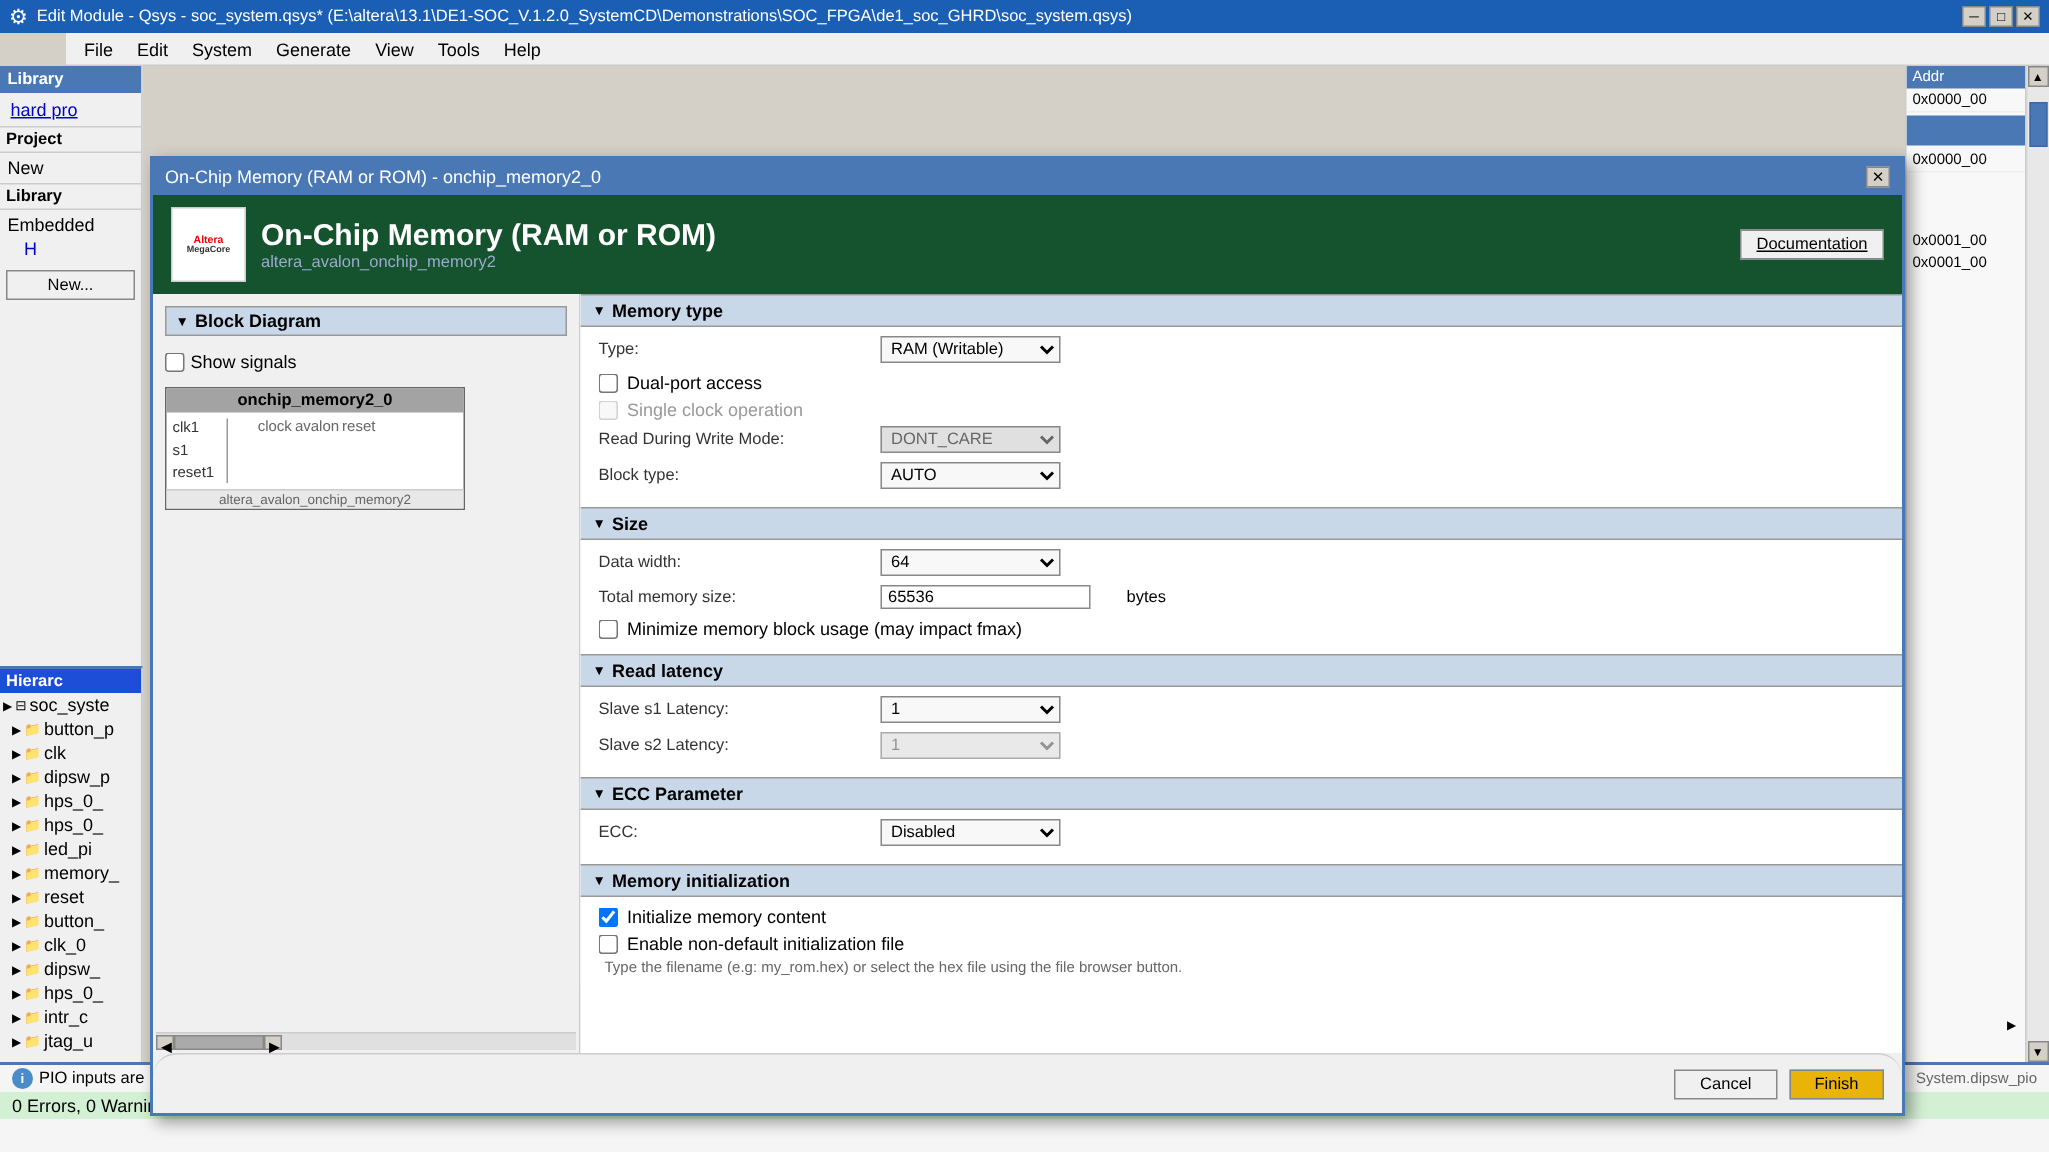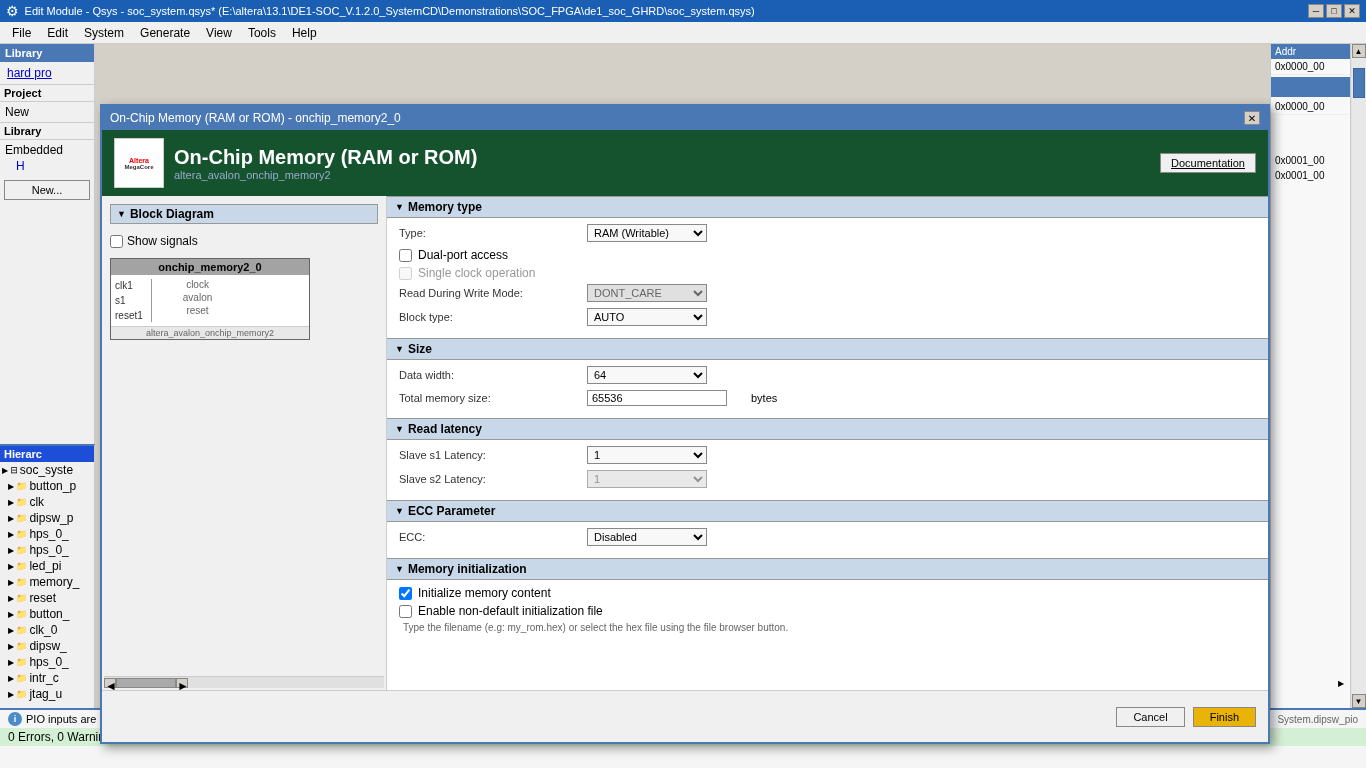--- a/index.html
+++ b/index.html
@@ -4,21 +4,21 @@
   <style>
     * { box-sizing: border-box; margin: 0; padding: 0; font-family: 'Segoe UI', Tahoma, Arial, sans-serif; font-size: 12px; }
     body { background: #d4d0c8; width: 1366px; height: 768px; overflow: hidden; position: relative; }
 
     
     .title-bar { background: #1a5fb4; color: white; height: 22px; display: flex; align-items: center; padding: 0 6px; justify-content: space-between; }
     .title-bar-buttons { display: flex; gap: 2px; }
     .title-bar-btn { width: 16px; height: 14px; background: #d4d0c8; border: 1px solid #888; font-size: 9px; display: flex; align-items: center; justify-content: center; cursor: pointer; color: #000; }
 
     
-    .menu-bar { background: #f0f0f0; height: 22px; display: flex; align-items: center; padding: 0 4px; border-bottom: 1px solid #ccc; }
+    .menu-bar { background: #f0f0f0; height: 22px; display: flex; align-items: center; padding: 0 4px; border-bottom: 1px solid #ccc; margin-left: 44px; }
     .menu-item { padding: 2px 8px; cursor: pointer; font-size: 12px; }
 
     
     .main-layout { display: flex; height: calc(768px - 44px); }
 
     
     .left-panel { width: 95px; background: #f0f0f0; border-right: 1px solid #ccc; display: flex; flex-direction: column; overflow: hidden; }
     .left-panel-header { background: #4a78b5; color: white; padding: 3px 5px; font-size: 11px; font-weight: bold; }
 
     
@@ -37,21 +37,21 @@
     .dialog-body { display: flex; flex: 1; overflow: hidden; }
     .dialog-left { width: 285px; background: #f0f0f0; border-right: 1px solid #ccc; display: flex; flex-direction: column; }
     .block-diagram-header { background: #c8d8e8; border: 1px solid #999; padding: 2px 6px; font-size: 11px; font-weight: bold; margin: 4px; display: flex; align-items: center; gap: 4px; }
     .collapse-btn { font-size: 9px; cursor: pointer; }
     .show-signals-row { padding: 2px 8px; display: flex; align-items: center; gap: 4px; font-size: 11px; }
     .block-diagram-canvas { flex: 1; padding: 8px; position: relative; }
     .component-block { border: 1px solid #666; background: white; position: relative; width: 200px; }
     .component-title { background: #a3a3a3; padding: 2px 6px; font-size: 11px; font-weight: bold; text-align: center; }
     .component-ports { display: flex; padding: 4px; gap: 4px; }
     .port-left { display: flex; flex-direction: column; gap: 2px; }
-    .port-right { display: flex; flex-direction: column; gap: 2px; margin-left: 23px; align-items: center; }
+    .port-right { display: flex; gap: 2px; margin-left: 12px; }
     .port-item { font-size: 10px; color: #333; padding: 1px 0; }
     .port-label-right { font-size: 10px; color: #666; }
     .component-footer { background: #e8e8e8; padding: 1px 4px; font-size: 9px; text-align: center; color: #666; border-top: 1px solid #ccc; }
     .scrollbar-h { height: 12px; background: #e0e0e0; border-top: 1px solid #ccc; display: flex; align-items: center; margin: 2px; }
     .scrollbar-thumb { width: 60px; height: 10px; background: #aaa; border: 1px solid #888; }
 
     
     .dialog-right { flex: 1; overflow-y: auto; padding: 0; background: white; }
     .section-header { background: #c8d8e8; border-top: 1px solid #999; border-bottom: 1px solid #999; padding: 3px 8px; font-size: 11px; font-weight: bold; display: flex; align-items: center; gap: 4px; cursor: pointer; }
     .section-collapse { font-size: 9px; }
@@ -60,21 +60,21 @@
     .form-label { width: 180px; font-size: 11px; color: #333; }
     .form-control { min-width: 120px; }
     select { font-size: 11px; padding: 1px 2px; border: 1px solid #888; background: #f8f8f8; }
     input[type=text] { font-size: 11px; padding: 1px 4px; border: 1px solid #888; width: 140px; }
     input[type=checkbox] { margin: 0; }
     .checkbox-row { display: flex; align-items: center; gap: 6px; font-size: 11px; margin-bottom: 4px; }
     .bytes-label { font-size: 11px; margin-left: 16px; }
     .disabled-select { background: #e0e0e0; color: #666; }
 
     
-    .dialog-bottom { height: 52px; background: #f0f0f0; border-top: 1px solid #ccc; display: flex; align-items: center; justify-content: flex-end; padding: 0 12px; gap: 8px; }
+    .dialog-bottom { height: 40px; background: #f0f0f0; border-top: 1px solid #ccc; display: flex; align-items: center; justify-content: flex-end; padding: 0 12px; gap: 8px; border-radius: 16px; }
     .btn { padding: 3px 16px; font-size: 11px; border: 1px solid #888; background: #f0f0f0; cursor: pointer; min-width: 60px; }
     .btn-finish { background: #eab308; }
 
     
     .status-area { position: absolute; bottom: 0; left: 0; right: 0; height: 60px; background: #f5f5f5; border-top: 2px solid #4a78b5; }
     .status-row { display: flex; align-items: center; padding: 2px 8px; font-size: 11px; }
     .info-icon { width: 14px; height: 14px; border-radius: 50%; background: #4a8bc8; color: white; display: flex; align-items: center; justify-content: center; font-size: 9px; font-weight: bold; margin-right: 4px; }
     .status-text { font-size: 11px; flex: 1; }
     .errors-row { background: #d4f0d4; padding: 2px 8px; font-size: 11px; }
 
@@ -340,20 +340,24 @@
               <option>32</option>
               <option selected="">64</option>
               <option>128</option>
             </select>
           </div>
           <div class="form-row">
             <div class="form-label">Total memory size:</div>
             <input type="text" class="form-control" value="65536" style="">
             <span class="bytes-label">bytes</span>
           </div>
+          <div class="checkbox-row">
+            <input type="checkbox" style="">
+            <span>Minimize memory block usage (may impact fmax)</span>
+          </div>
         </div>
 
         <div class="section-header">
           <span class="section-collapse">▼</span>
           <span>Read latency</span>
         </div>
         <div class="section-content">
           <div class="form-row">
             <div class="form-label">Slave s1 Latency:</div>
             <select class="form-control">

